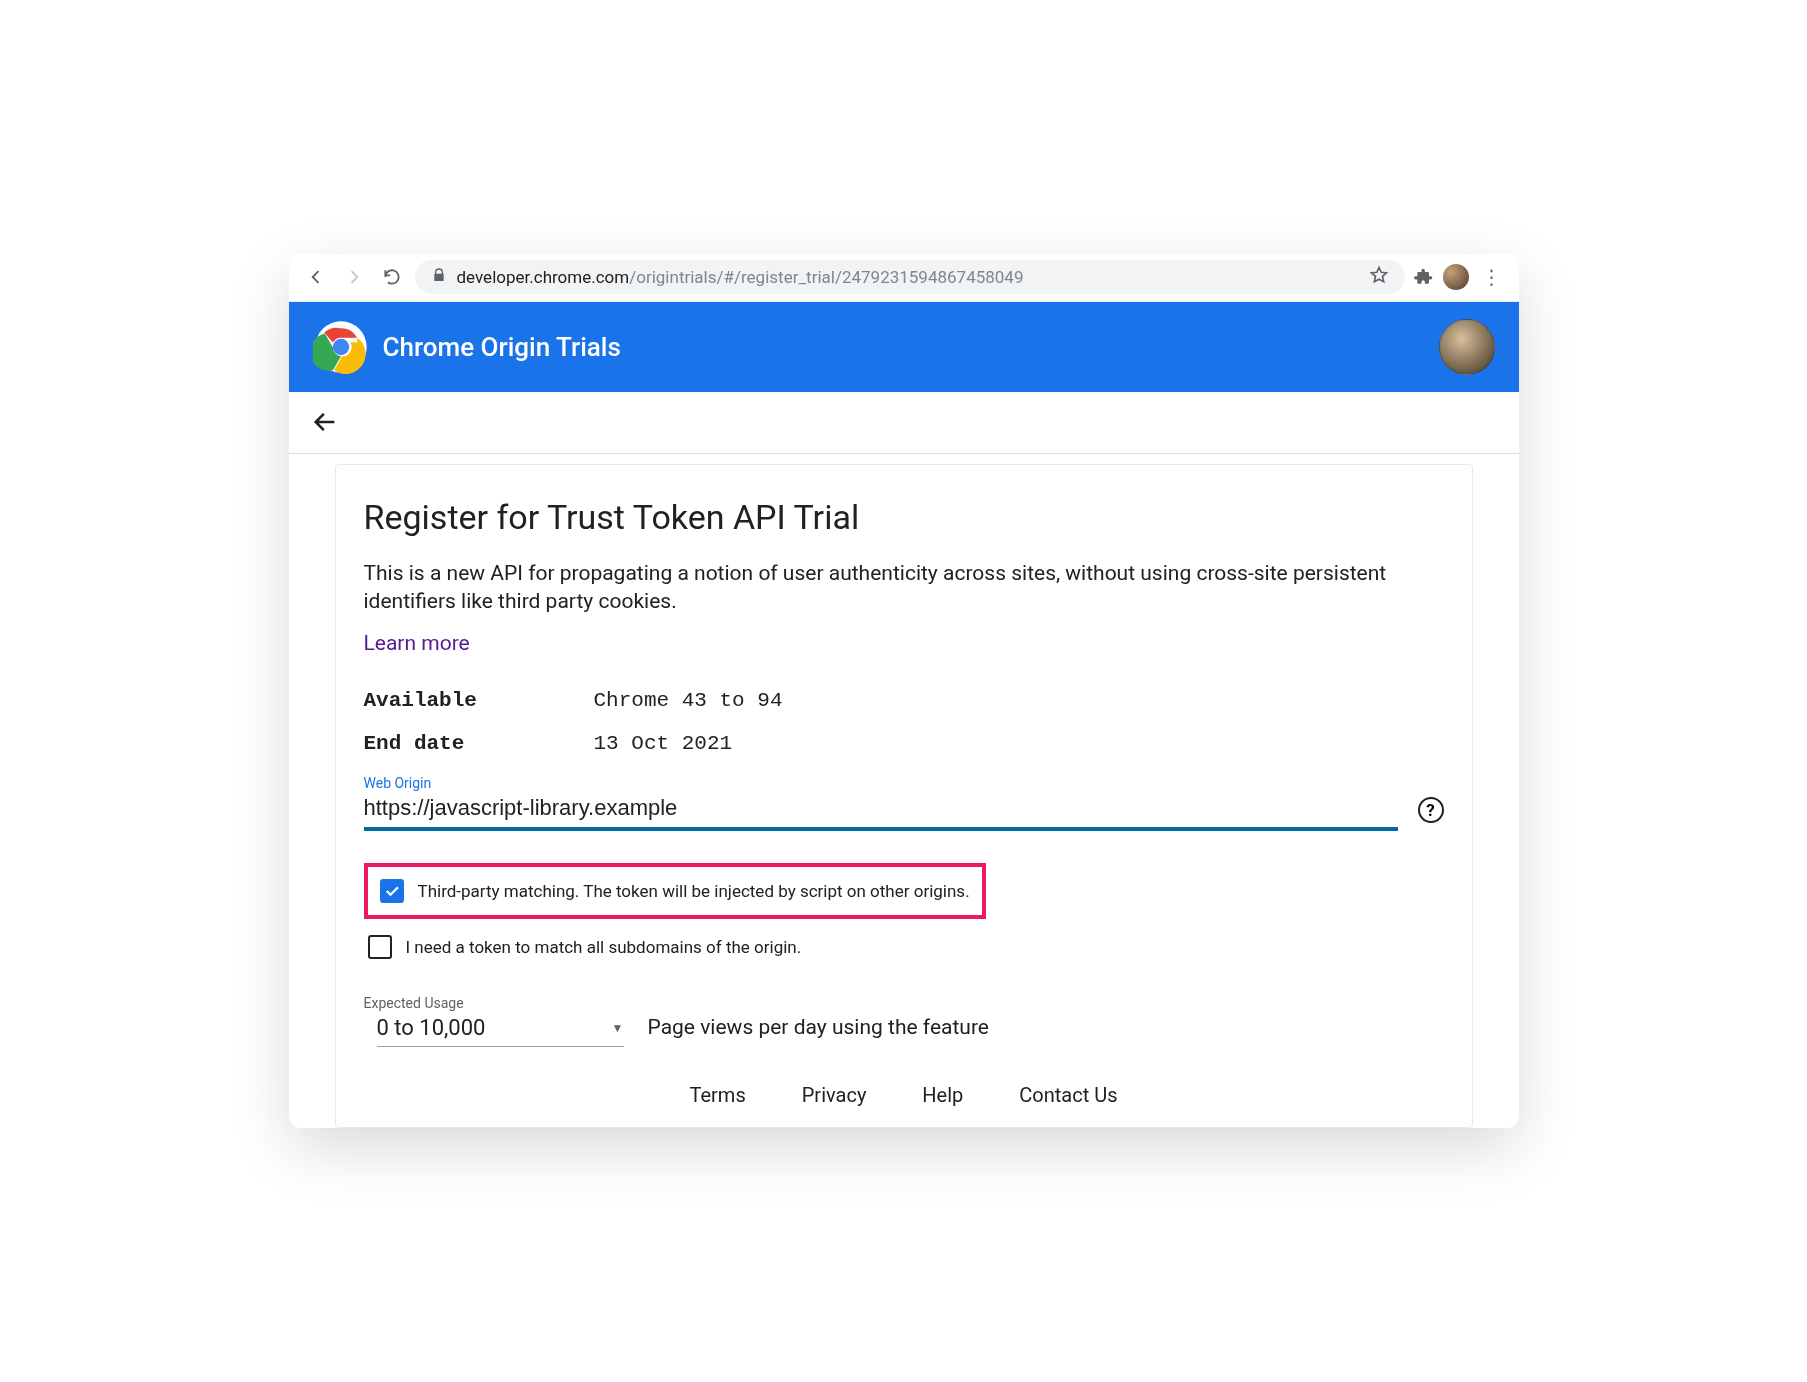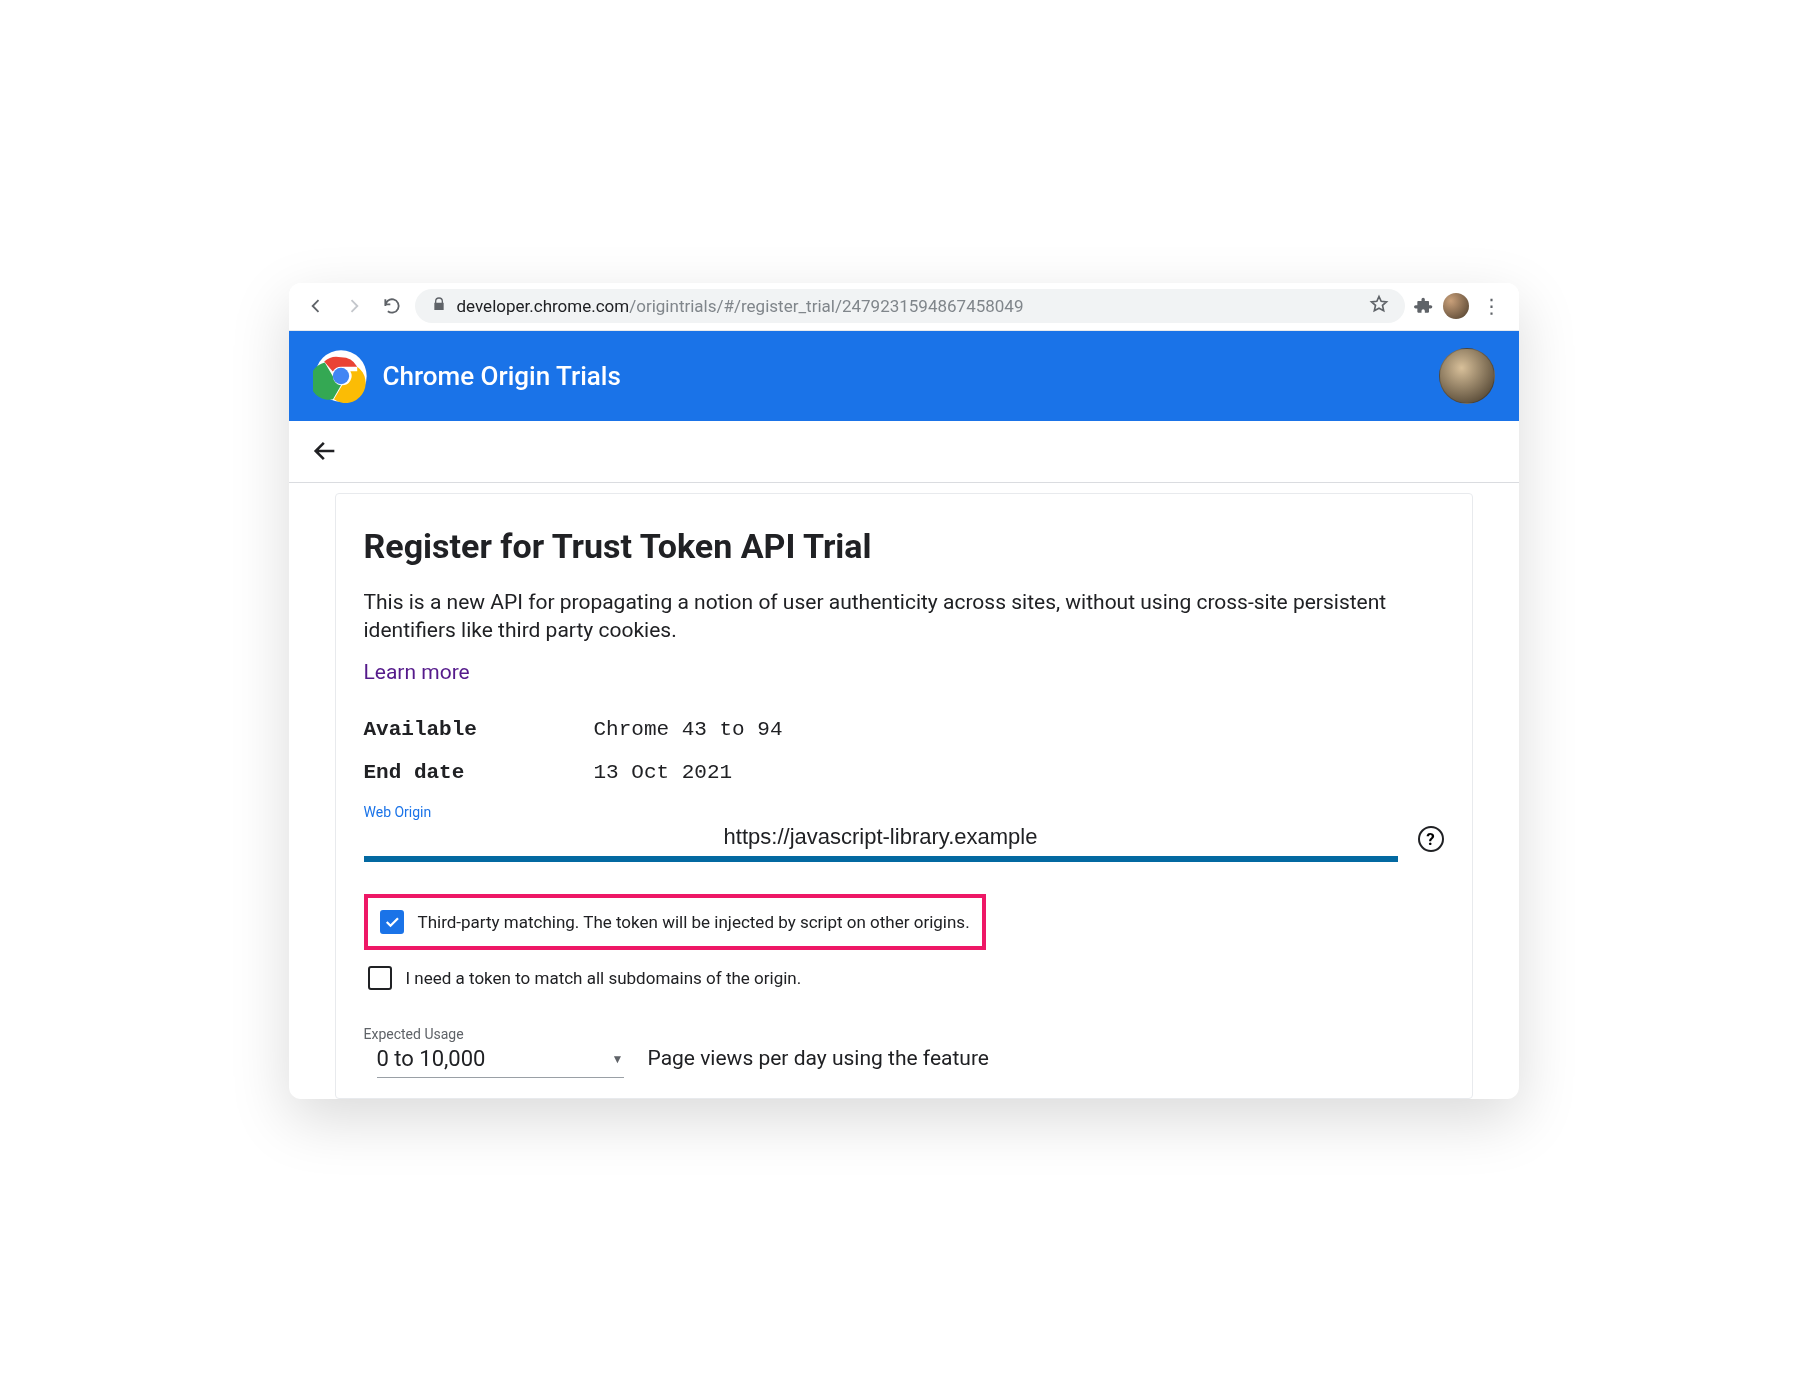--- a/index.html
+++ b/index.html
@@ -108,40 +108,39 @@
     border-bottom: 1px solid #dadce0;
   }
   .back-arrow { width:28px; height:28px; color:#202124; }
 
   .card {
     margin: 10px 46px 0 46px;
     border: 1px solid #e8eaed;
     border-radius: 4px;
     padding: 32px 28px 20px 28px;
   }
-  .card h1 { font-size: 34px; font-weight: 700; color:#202124; margin-bottom: 22px; }
+  .card h1 { font-size: 34px; font-weight: 400; color:#202124; margin-bottom: 22px; }
   .desc { font-size: 21px; color:#202124; line-height:1.35; }
   .learn { color:#551a8b; font-size:21px; display:inline-block; margin-top:16px; }
 
   .meta { margin-top: 34px; font-family: Liberation Mono, monospace; }
   .meta-row { display:flex; font-size:21px; color:#202124; margin-bottom: 20px; }
   .meta-row .k { font-weight:700; width: 230px; }
 
   .field { margin-top: 14px; position: relative; }
   .field-label { color:#1a73e8; font-size:14px; }
   .field-input {
     width: calc(100% - 46px);
     border: none;
-    border-bottom: 6px solid #0369a1;
+    border-bottom: 4px solid #0369a1;
     font-size: 22px;
     padding: 4px 0 6px 0;
     outline: none;
     background: transparent;
     color:#202124;
-    text-align:center;
   }
   .help-icon {
     position:absolute; right:0; top:22px;
     width:26px; height:26px; border:2px solid #202124; border-radius:50%;
     display:flex; align-items:center; justify-content:center; font-size:17px; font-weight:700;
   }
 
   .checks { margin-top: 32px; }
   .check-row {
     display:flex; align-items:center; gap:14px; font-size:17px; color:#202124;
@@ -280,15 +279,21 @@
       <div class="select-wrap">
         <div class="select-label">Expected Usage</div>
         <div class="select">
           <span>0 to 10,000</span>
           <span class="tri">▼</span>
         </div>
       </div>
       <div class="usage-desc">Page views per day using the feature</div>
     </div>
 
+    <div class="footer-links">
+      <span>Terms</span>
+      <span>Privacy</span>
+      <span>Help</span>
+      <span>Contact Us</span>
+    </div>
   </div>
 
 </div>
 
 </body></html>

